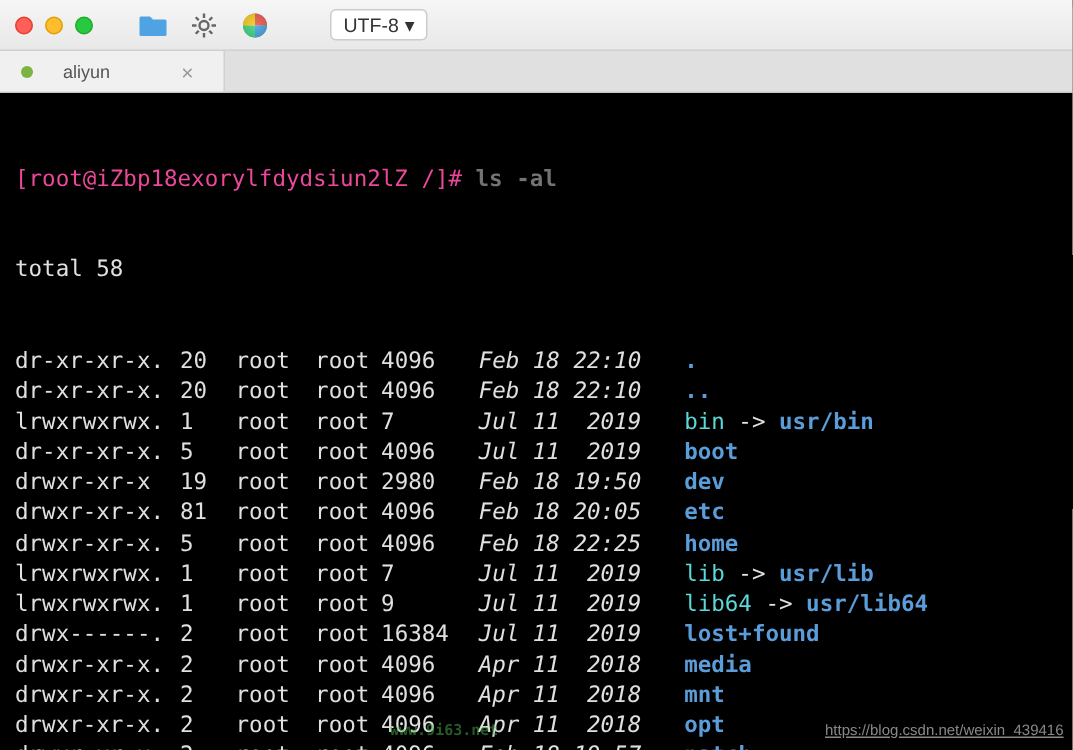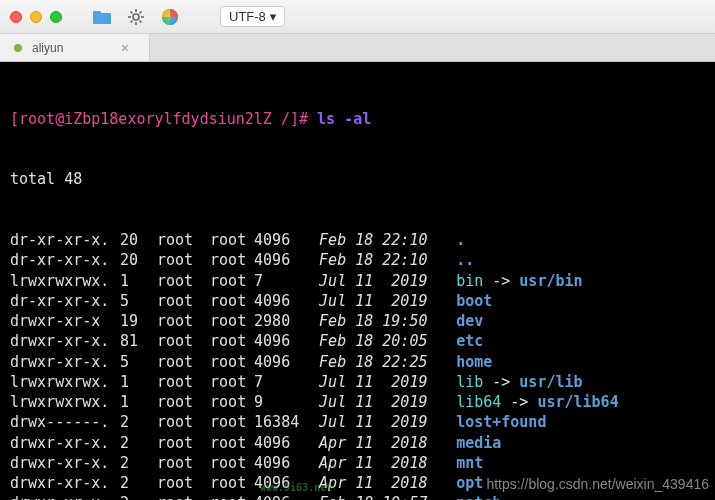--- a/index.html
+++ b/index.html
@@ -65,21 +65,21 @@
       border-bottom: 1px solid #c8c8c8;
     }
     .tab {
       display: flex;
       align-items: center;
       padding: 0 20px 0 14px;
       background: #f0f0f0;
       border-right: 1px solid #d0d0d0;
       font-size: 12px;
       color: #555;
-      gap: 10px;
+      gap: 20px;
       min-width: 150px;
     }
     .tab .dot {
       width: 8px; height: 8px; border-radius: 50%;
       background: #7cb342;
     }
     .tab .close {
       margin-left: auto;
       color: #999;
       font-size: 14px;
@@ -90,42 +90,43 @@
       color: #e0e0e0;
       font-family: "Menlo", "Consolas", monospace;
       font-size: 15px;
       line-height: 1.35;
       padding: 6px 10px;
       overflow: hidden;
       white-space: pre;
       position: relative;
     }
     .prompt-user { color: #ec4899; }
-    .cmd { color: #8b5cf6; }
+    .cmd { color: #737373; }
     .row { white-space: pre; }
     .dir-blue { color: #5b9dd9; font-weight: bold; }
     .link-cyan { color: #5bd9d9; font-weight: normal; }
     .plain { color: #e0e0e0; }
     .bold { font-weight: bold; }
     .watermark {
       position: absolute;
       bottom: 6px;
       left: 260px;
       color: #4caf50;
       opacity: 0.5;
       font-size: 10px;
       font-weight: bold;
     }
     .watermark2 {
       position: absolute;
       bottom: 6px;
       right: 6px;
       color: #888;
-      font-size: 14px;
+      font-size: 10px;
       font-family: sans-serif;
+      text-decoration: underline;
     }
     .perms { display: inline-block; width: 110px; }
     .links { display: inline-block; width: 28px; text-align: left; }
     .owner { display: inline-block; width: 44px; }
     .group { display: inline-block; width: 44px; }
     .size  { display: inline-block; width: 56px; text-align: left; }
     .date  { display: inline-block; width: 128px; font-style: italic; }
   </style>
 </head>
 <body>
@@ -183,18 +184,18 @@
   <div class="tabbar">
     <div class="tab">
       <span class="dot"></span>
       <span>aliyun</span>
       <span class="close">×</span>
     </div>
   </div>
 
   <div class="terminal">
     <div class="row"><span class="prompt-user">[root@iZbp18exorylfdydsiun2lZ /]# </span><span class="cmd bold">ls -al</span></div>
-    <div class="row">total 48</div>
+    <div class="row">total 58</div>
     <div id="listing"><div class="row"><span class="perms">dr-xr-xr-x.</span><span class="links">20</span> <span class="owner">root</span> <span class="group">root</span><span class="size">4096</span> <span class="date">Feb 18 22:10</span> <span class="dir-blue">.</span></div><div class="row"><span class="perms">dr-xr-xr-x.</span><span class="links">20</span> <span class="owner">root</span> <span class="group">root</span><span class="size">4096</span> <span class="date">Feb 18 22:10</span> <span class="dir-blue">..</span></div><div class="row"><span class="perms">lrwxrwxrwx.</span><span class="links">1</span> <span class="owner">root</span> <span class="group">root</span><span class="size">7</span> <span class="date">Jul 11  2019</span> <span class="link-cyan">bin</span><span class="plain"> -&gt; </span><span class="dir-blue">usr/bin</span></div><div class="row"><span class="perms">dr-xr-xr-x.</span><span class="links">5</span> <span class="owner">root</span> <span class="group">root</span><span class="size">4096</span> <span class="date">Jul 11  2019</span> <span class="dir-blue">boot</span></div><div class="row"><span class="perms">drwxr-xr-x</span><span class="links">19</span> <span class="owner">root</span> <span class="group">root</span><span class="size">2980</span> <span class="date">Feb 18 19:50</span> <span class="dir-blue">dev</span></div><div class="row"><span class="perms">drwxr-xr-x.</span><span class="links">81</span> <span class="owner">root</span> <span class="group">root</span><span class="size">4096</span> <span class="date">Feb 18 20:05</span> <span class="dir-blue">etc</span></div><div class="row"><span class="perms">drwxr-xr-x.</span><span class="links">5</span> <span class="owner">root</span> <span class="group">root</span><span class="size">4096</span> <span class="date">Feb 18 22:25</span> <span class="dir-blue">home</span></div><div class="row"><span class="perms">lrwxrwxrwx.</span><span class="links">1</span> <span class="owner">root</span> <span class="group">root</span><span class="size">7</span> <span class="date">Jul 11  2019</span> <span class="link-cyan">lib</span><span class="plain"> -&gt; </span><span class="dir-blue">usr/lib</span></div><div class="row"><span class="perms">lrwxrwxrwx.</span><span class="links">1</span> <span class="owner">root</span> <span class="group">root</span><span class="size">9</span> <span class="date">Jul 11  2019</span> <span class="link-cyan">lib64</span><span class="plain"> -&gt; </span><span class="dir-blue">usr/lib64</span></div><div class="row"><span class="perms">drwx------.</span><span class="links">2</span> <span class="owner">root</span> <span class="group">root</span><span class="size">16384</span> <span class="date">Jul 11  2019</span> <span class="dir-blue">lost+found</span></div><div class="row"><span class="perms">drwxr-xr-x.</span><span class="links">2</span> <span class="owner">root</span> <span class="group">root</span><span class="size">4096</span> <span class="date">Apr 11  2018</span> <span class="dir-blue">media</span></div><div class="row"><span class="perms">drwxr-xr-x.</span><span class="links">2</span> <span class="owner">root</span> <span class="group">root</span><span class="size">4096</span> <span class="date">Apr 11  2018</span> <span class="dir-blue">mnt</span></div><div class="row"><span class="perms">drwxr-xr-x.</span><span class="links">2</span> <span class="owner">root</span> <span class="group">root</span><span class="size">4096</span> <span class="date">Apr 11  2018</span> <span class="dir-blue">opt</span></div><div class="row"><span class="perms">drwxr-xr-x</span><span class="links">2</span> <span class="owner">root</span> <span class="group">root</span><span class="size">4096</span> <span class="date">Feb 18 19:57</span> <span class="dir-blue">patch</span></div></div>
     <div class="watermark">www.9i63.net</div>
     <div class="watermark2">https://blog.csdn.net/weixin_439416</div>
   </div>
 </div>
 
 </body></html>

